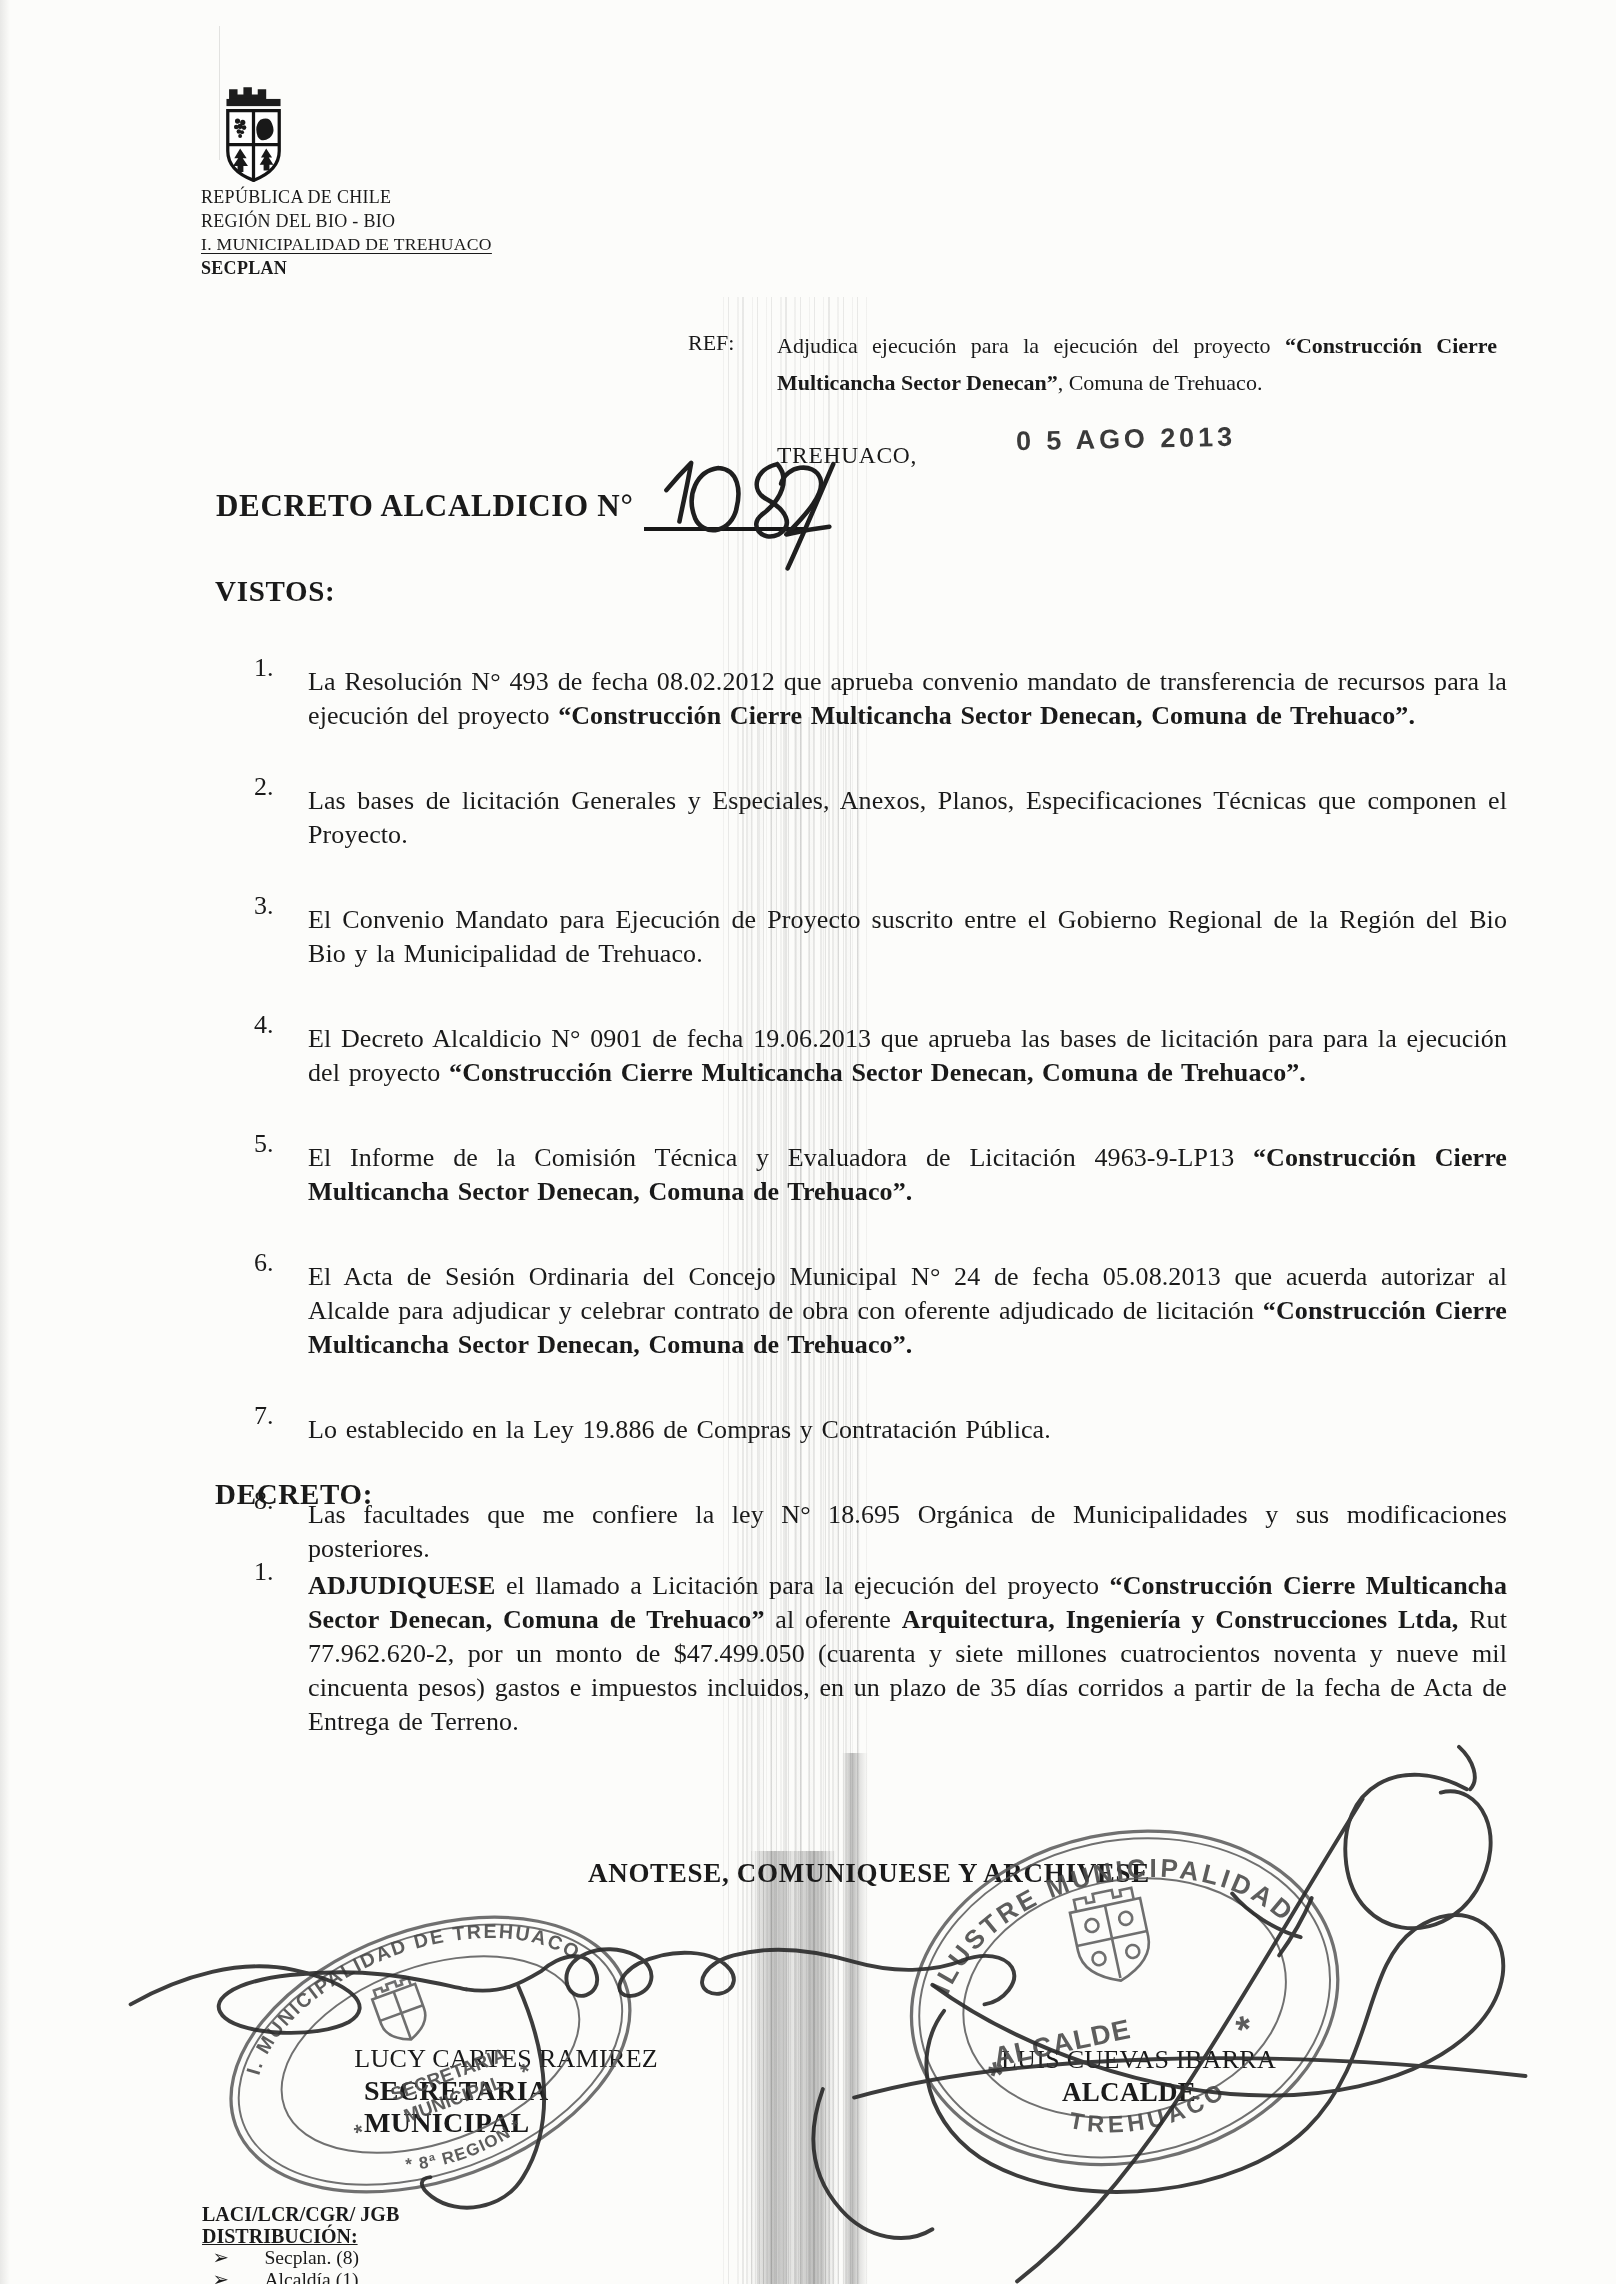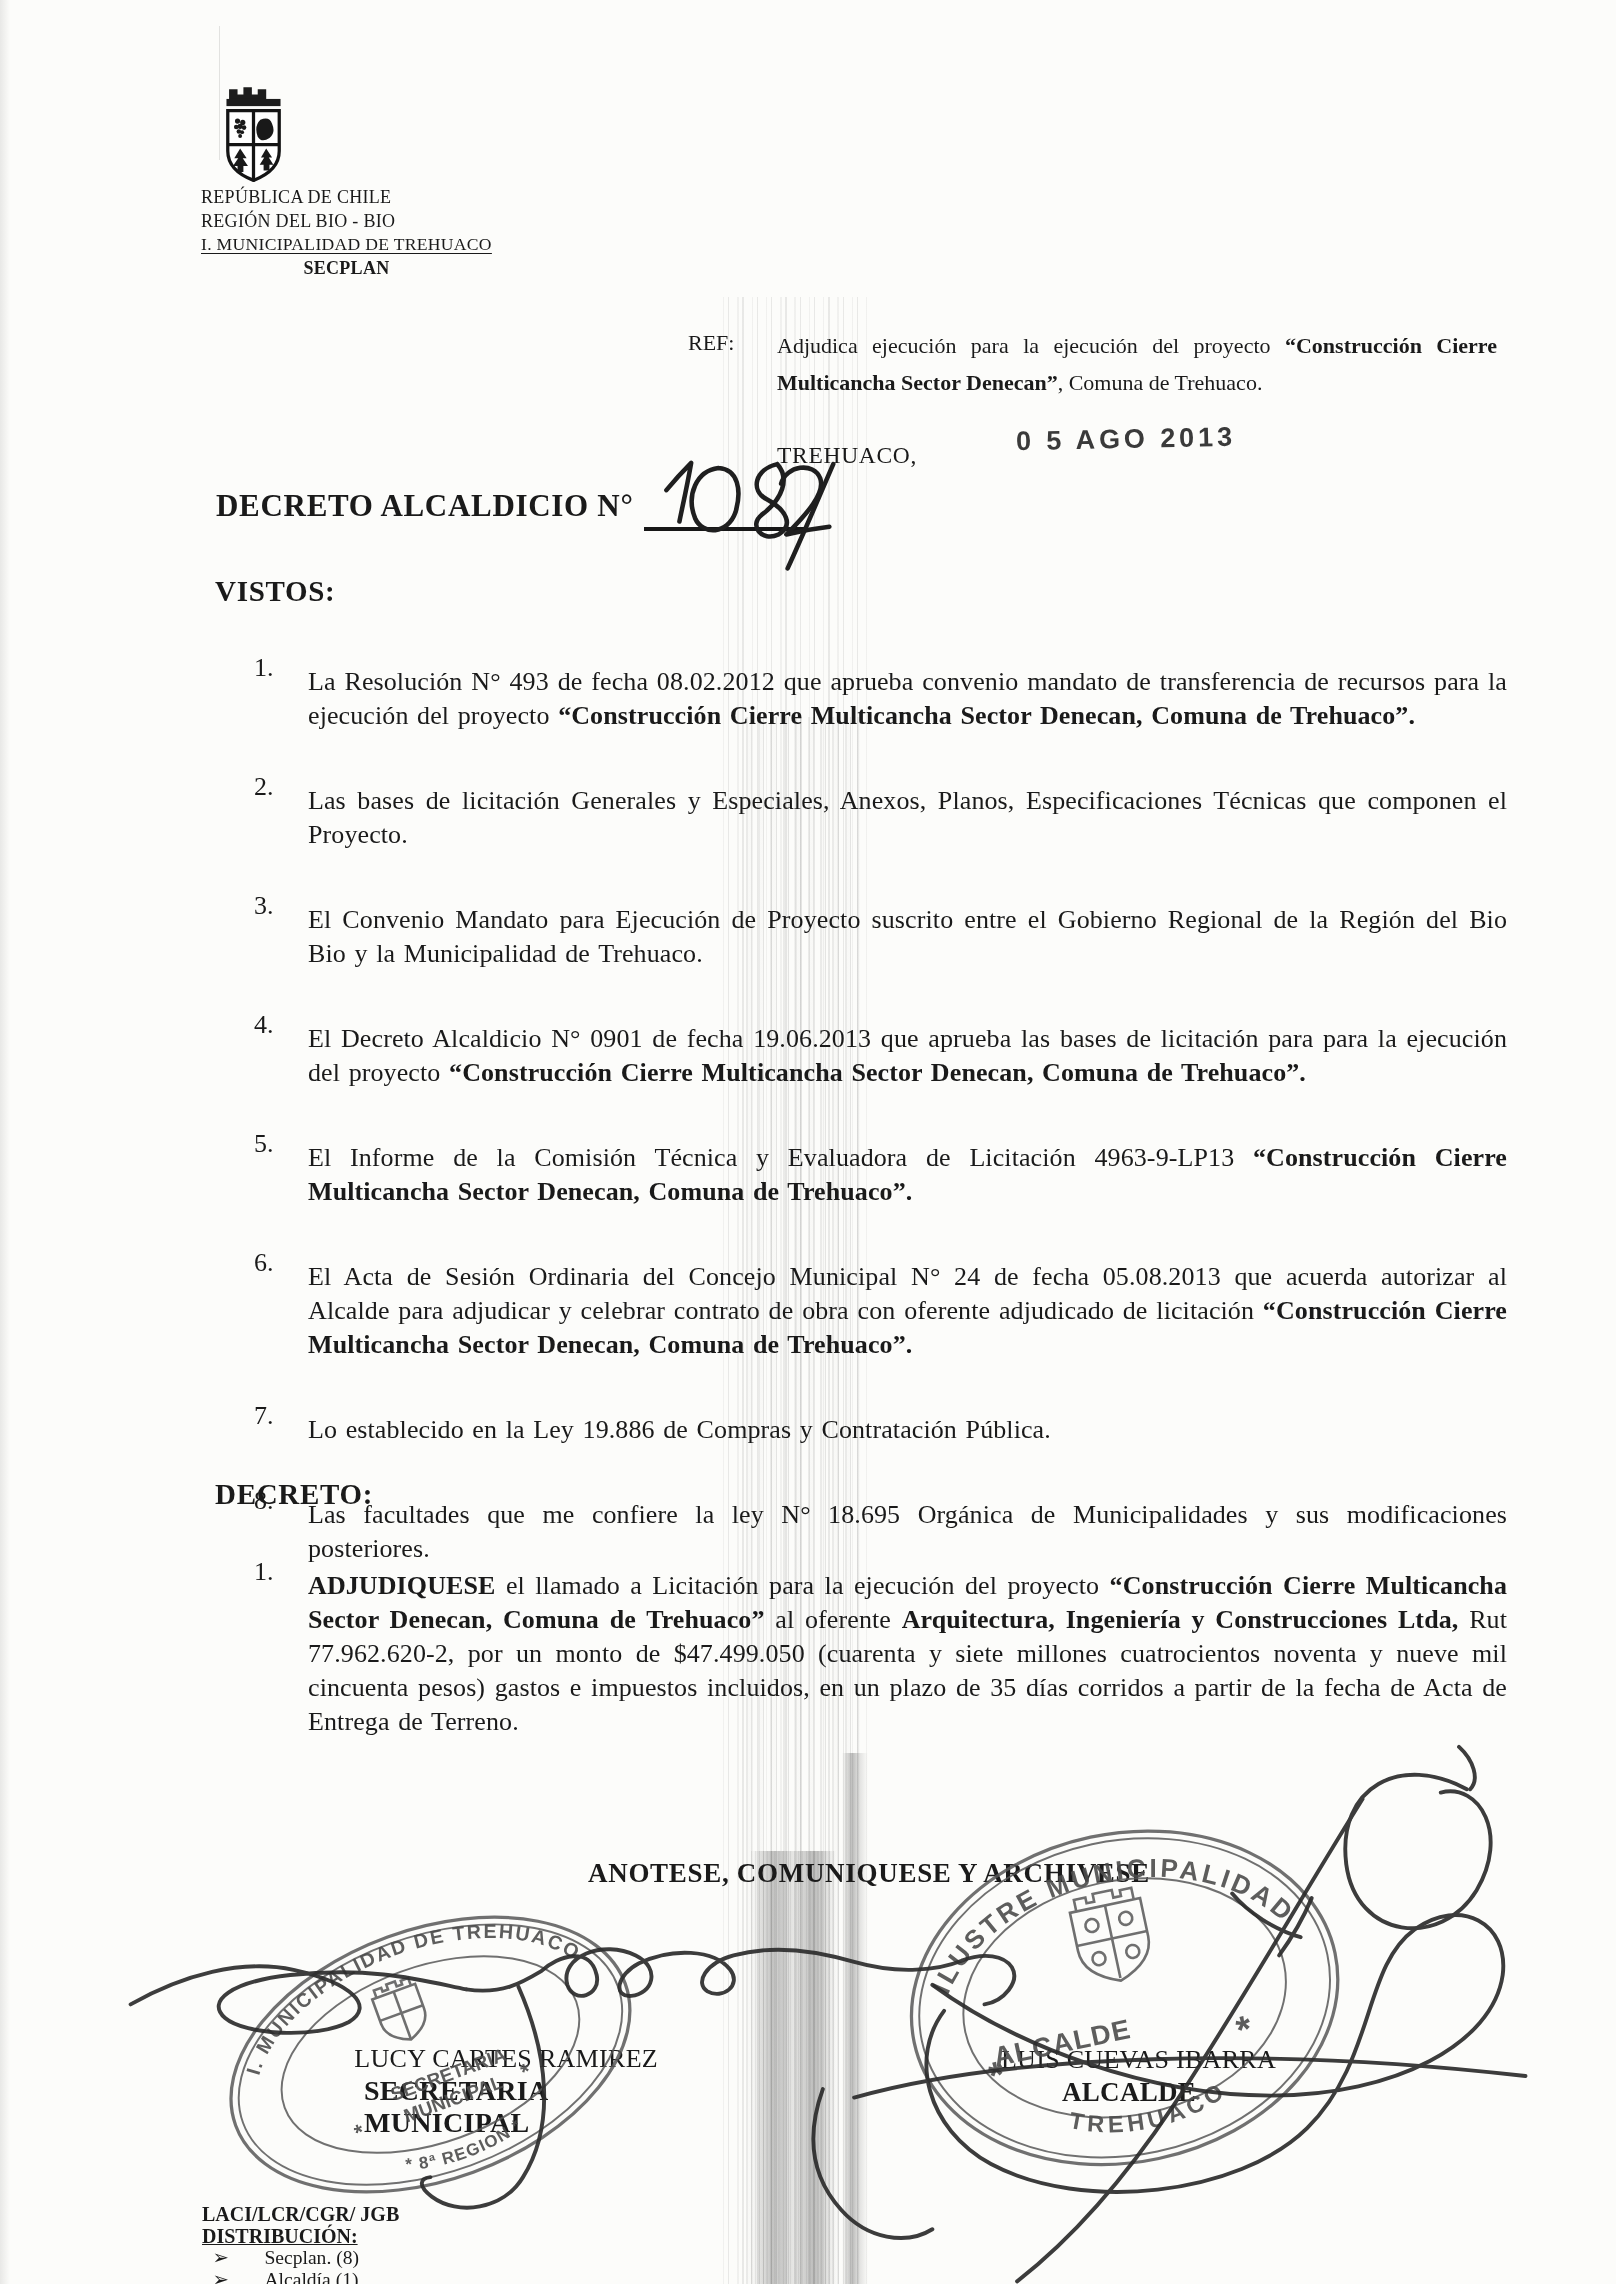--- a/index.html
+++ b/index.html
@@ -25,21 +25,21 @@
   .streak-c { left:751px; top:1851px; width:85px; height:433px;
     background:linear-gradient(90deg, rgba(70,70,70,0), rgba(70,70,70,.30) 25%, rgba(70,70,70,.12) 50%,
       rgba(70,70,70,.34) 75%, rgba(70,70,70,0)),
       repeating-linear-gradient(90deg, rgba(60,60,60,.08) 0 1.3px, rgba(60,60,60,0) 1.3px 3.9px); }
   .streak-d { left:842px; top:1753px; width:26px; height:531px;
     background:linear-gradient(90deg, rgba(70,70,70,0), rgba(70,70,70,.35) 40%, rgba(70,70,70,.18) 60%, rgba(70,70,70,0)); }
 
   
   .agency { left:201px; top:186px; font-size:18px; line-height:23.5px; letter-spacing:0.3px; }
   .agency .muni { font-size:17.6px; text-decoration:underline; text-decoration-thickness:1.3px; text-underline-offset:3.3px; }
-  .agency .secplan { font-weight:bold;text-align:center; }
+  .agency .secplan { font-weight:bold; }
 
   
   .ref-label { left:688px; top:330px; font-size:22px; }
   .ref-text  { left:777px; top:327px; width:720px; font-size:22px; line-height:37px;
                text-align:justify; margin:0; }
 
   .city { left:777px; top:442px; font-size:23.5px; font-weight:normal; letter-spacing:0.7px; }
   .datestamp { left:1016px; top:424px; font-family:"Liberation Sans","DejaVu Sans",sans-serif;
     font-weight:700; font-size:27px; letter-spacing:3.9px; color:#3a3a3a; transform:rotate(-1.2deg); }
 

